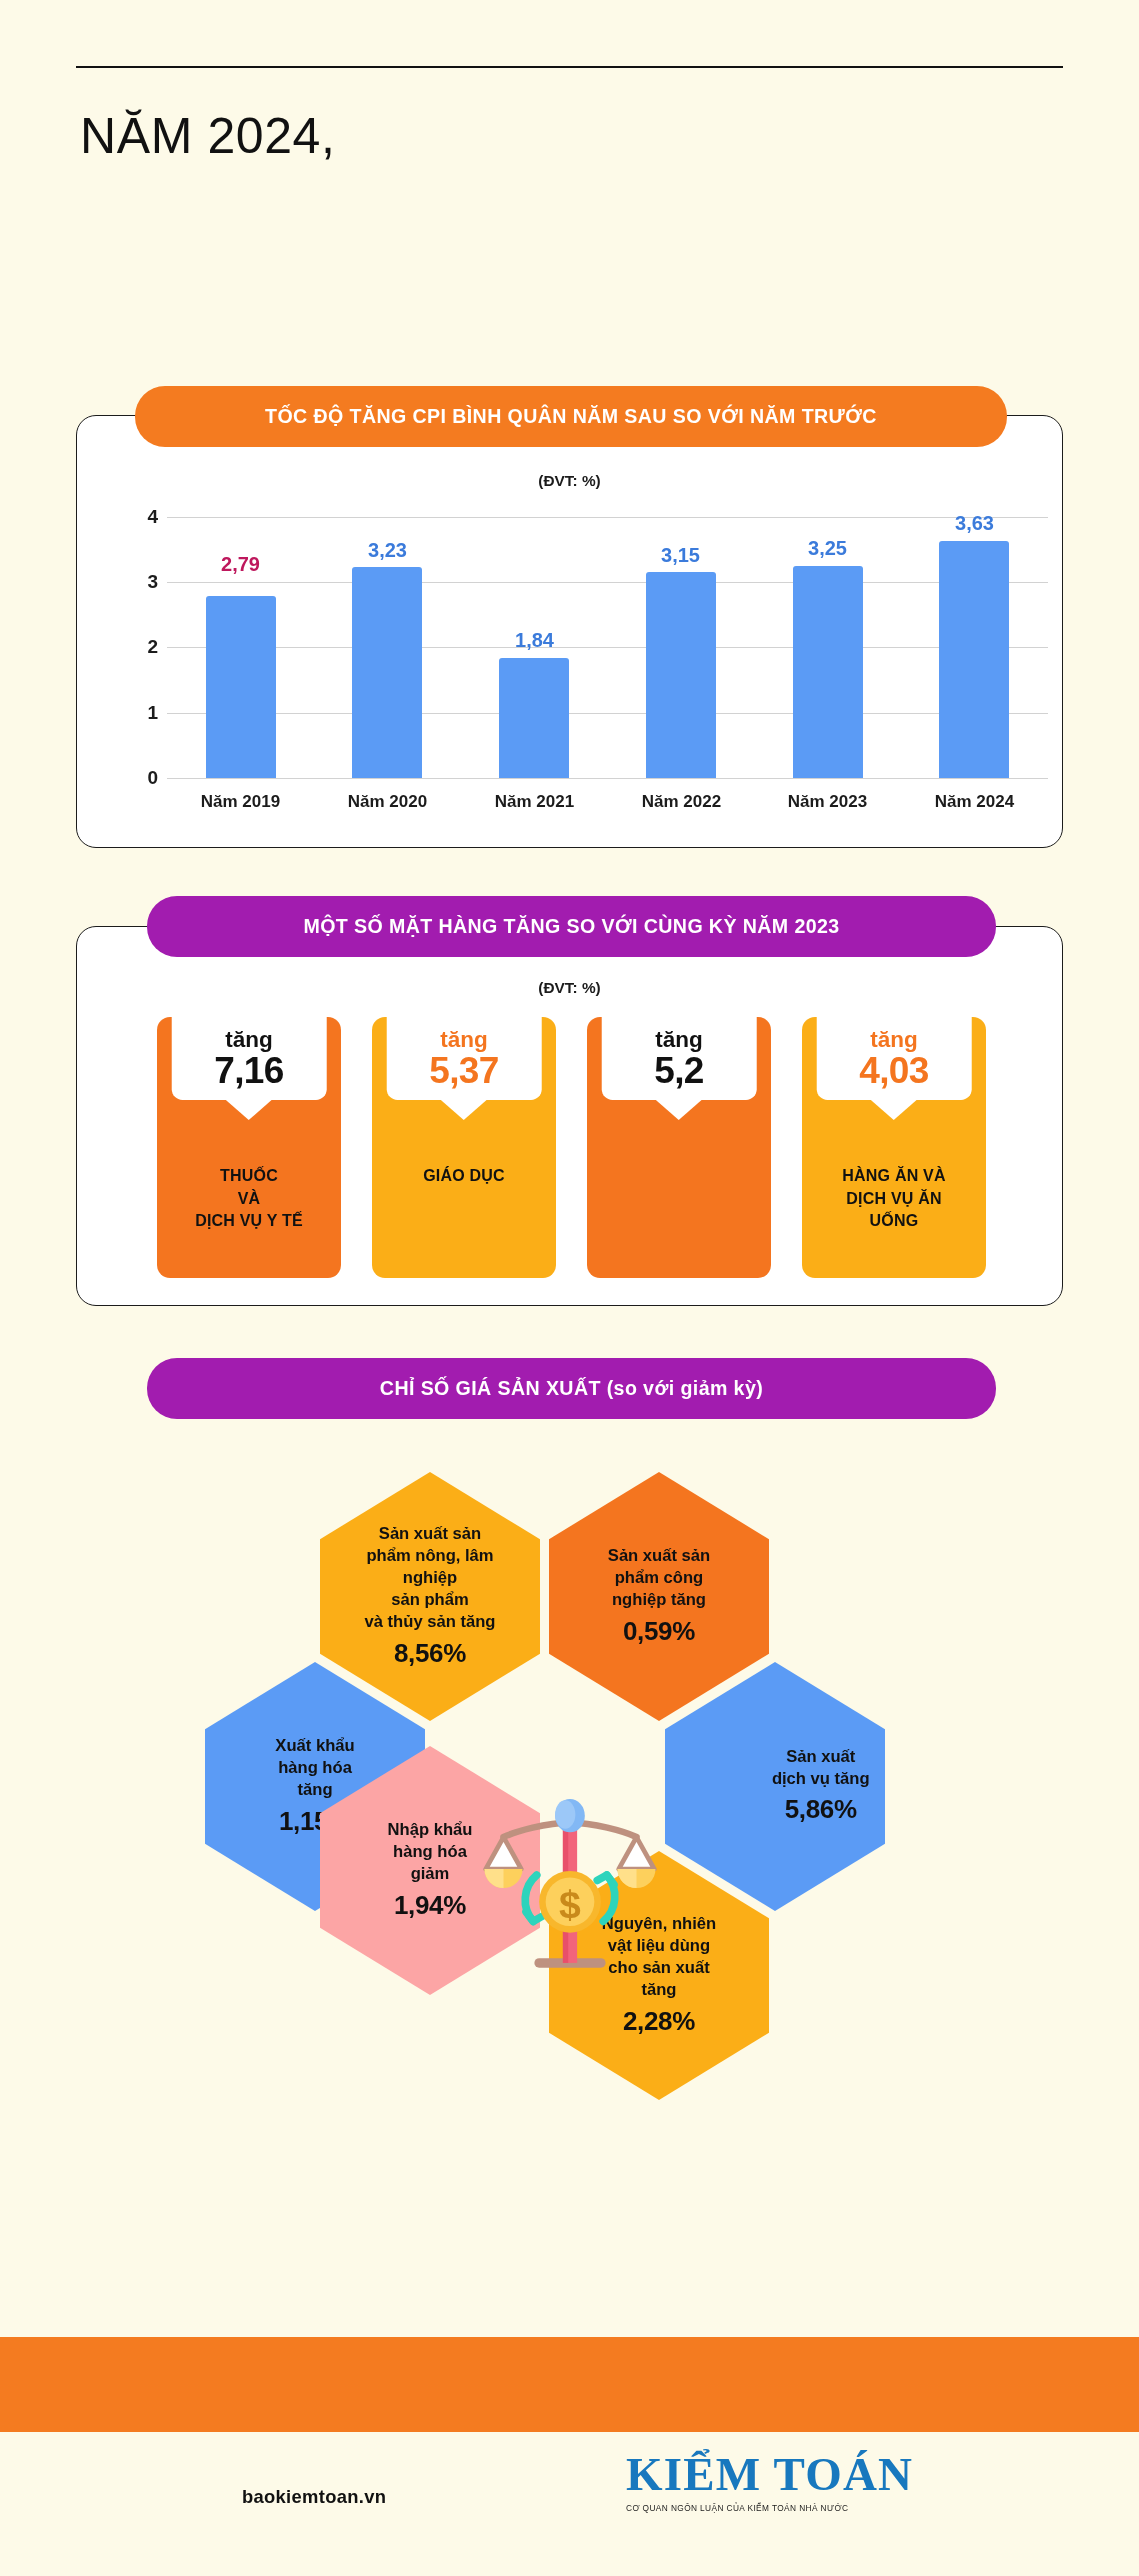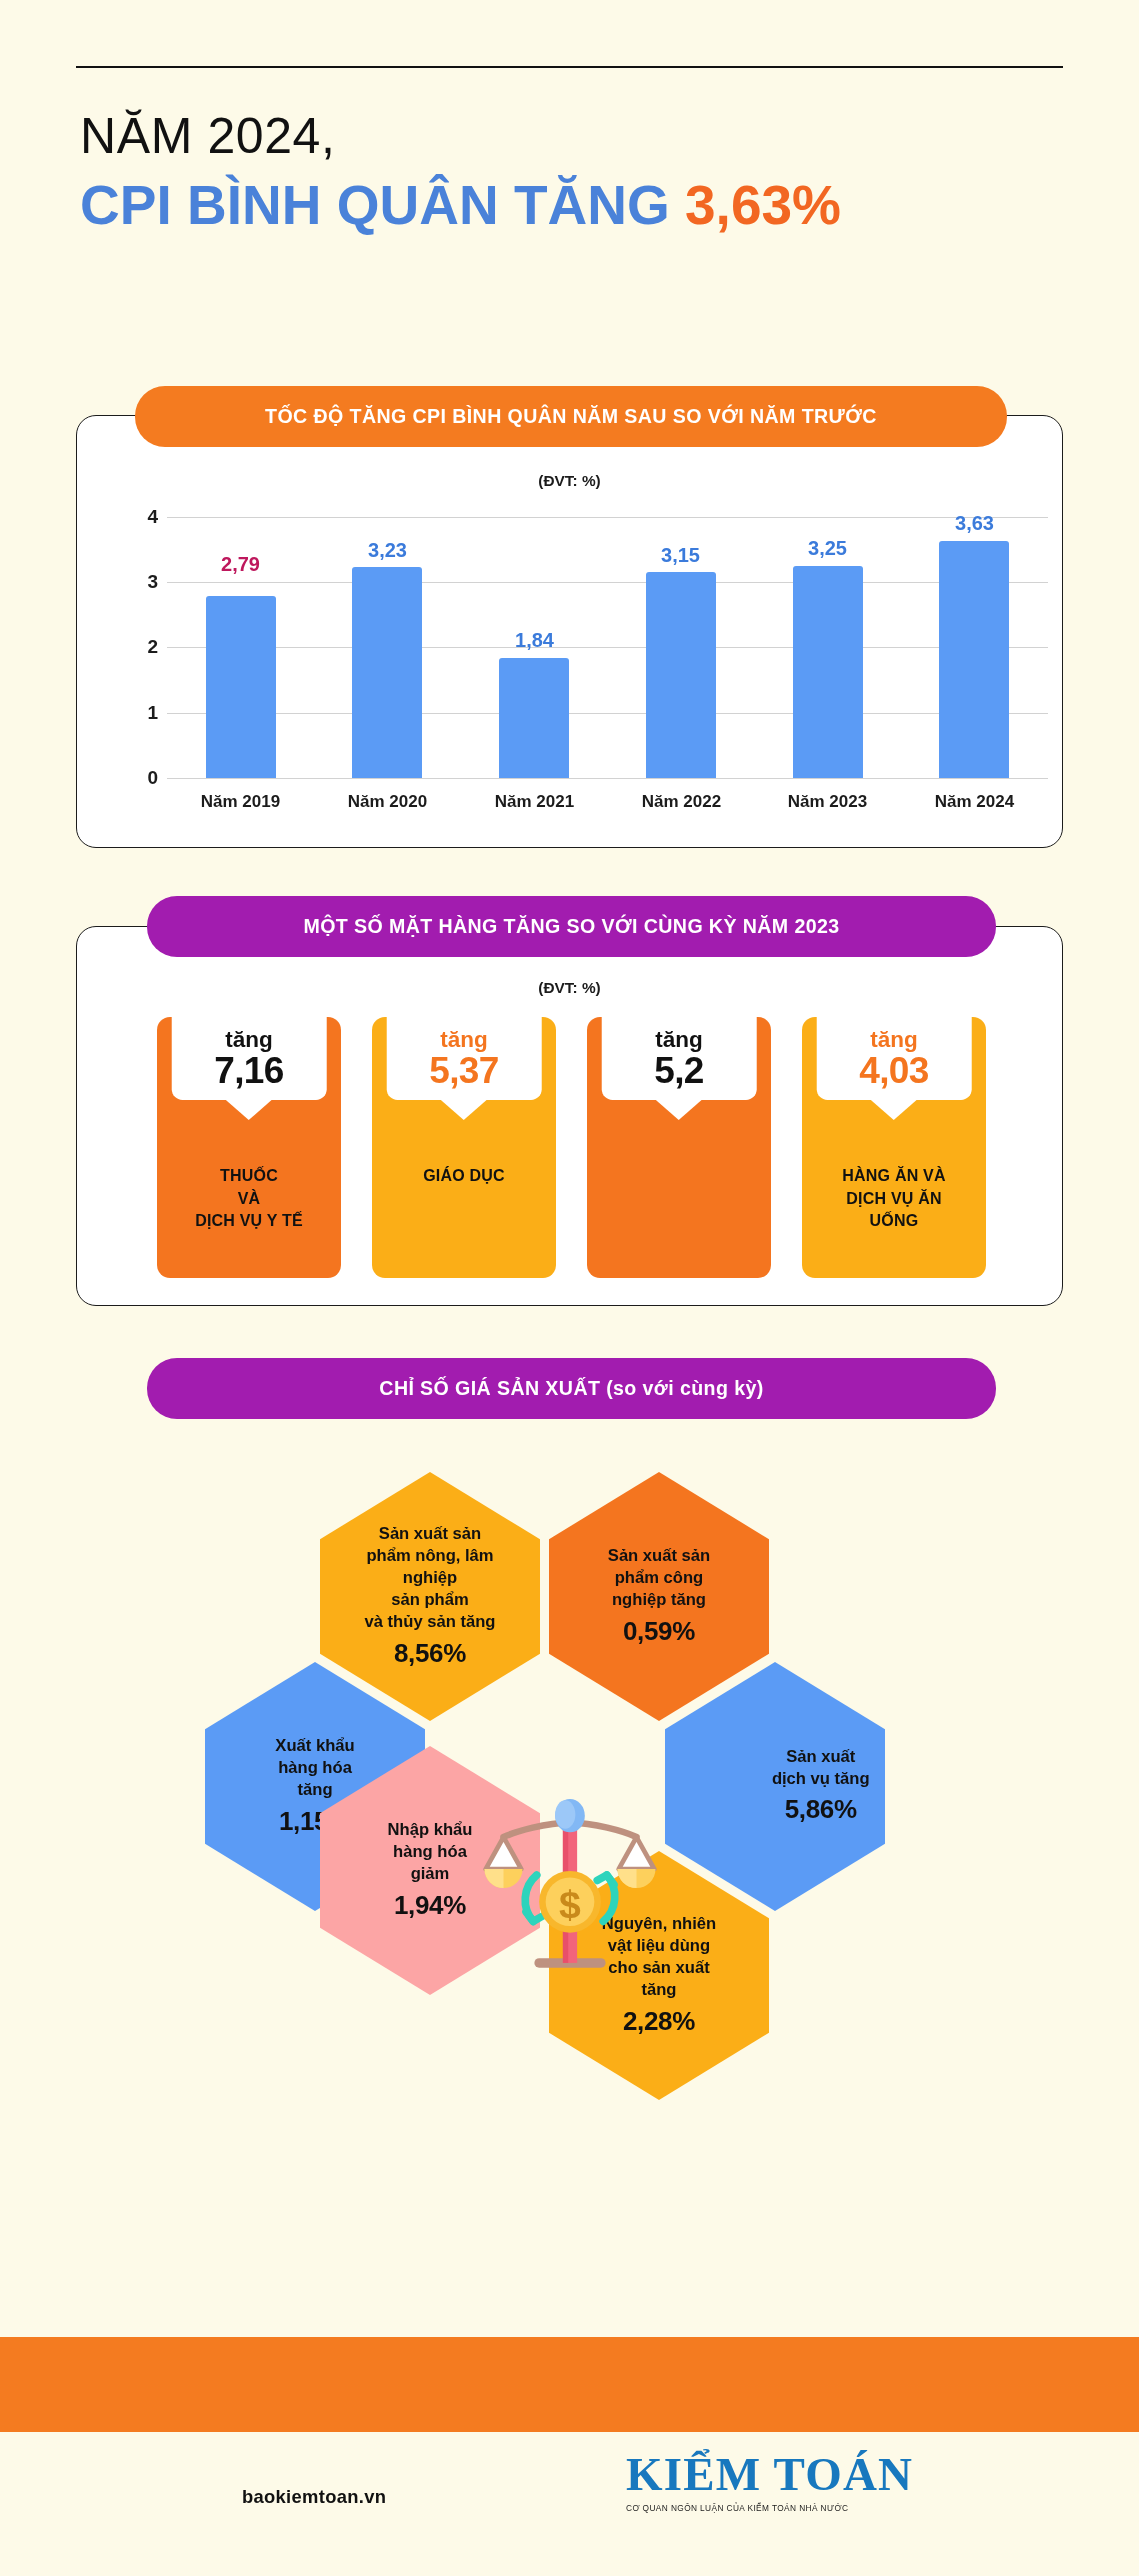--- a/index.html
+++ b/index.html
@@ -235,24 +235,20 @@
     margin-top: 5.3px;
   }
 </style>
 </head>
 <body>
 
 <div class="top-rule"></div>
 
 <div class="title-block">
   <div class="title-line1">NĂM 2024,</div>
-  <div class="title-line2">
-    <span>CPI BÌNH QUÂN TĂNG</span>
-    <span class="accent">3,63%</span>
-  </div>
 </div>
 
 <div class="card" id="card1" style="left:76px; top:415px; width:987px; height:433px;"></div>
 
 <div class="pill pill-orange" id="pill1" style="left:135px; top:386px; width:872px;">TỐC ĐỘ TĂNG CPI BÌNH QUÂN NĂM SAU SO VỚI NĂM TRƯỚC</div>
 
 <div class="dvt" style="left:76px; top:472px; width:987px;">(ĐVT: %)</div>
 
 <div class="chart-area" id="chart-area">
     <div class="gridline" style="top: 24px;"></div>
@@ -314,21 +310,21 @@
     </div>
     <div class="com-card" style="left: 802px; top: 1017px; width: 184px; height: 261px; background: rgb(251, 174, 23);">
       <div class="com-bubble">
         <div class="com-tang" style="color: rgb(244, 117, 31);">tăng</div>
         <div class="com-num" style="color: rgb(244, 117, 31);">4,03</div>
       </div>
       <div class="com-name">HÀNG ĂN VÀ<br>DỊCH VỤ ĂN<br>UỐNG</div>
     </div>
   </div>
 
-<div class="pill pill-blue" id="pill3" style="left:147px; top:1358px; width:849px;">CHỈ SỐ GIÁ SẢN XUẤT (so với cùng kỳ)</div>
+<div class="pill pill-blue" id="pill3" style="left:147px; top:1358px; width:849px;">CHỈ SỐ GIÁ SẢN XUẤT (so với giảm kỳ)</div>
 
 <div id="hex-cluster">
     <div class="hex" style="left: 320px; top: 1472px; background: rgb(251, 174, 23);">
       <div class="hex-inner"><span>Sản xuất sản<br>phẩm nông, lâm<br>nghiệp<br>sản phẩm<br>và thủy sản tăng</span><span class="big">8,56%</span></div>
     </div>
     <div class="hex" style="left: 549px; top: 1472px; background: rgb(244, 117, 31);">
       <div class="hex-inner"><span>Sản xuất sản<br>phẩm công<br>nghiệp tăng</span><span class="big">0,59%</span></div>
     </div>
     <div class="hex" style="left: 205px; top: 1662px; background: rgb(91, 155, 245);">
       <div class="hex-inner"><span>Xuất khẩu<br>hàng hóa<br>tăng</span><span class="big">1,15%</span></div>

